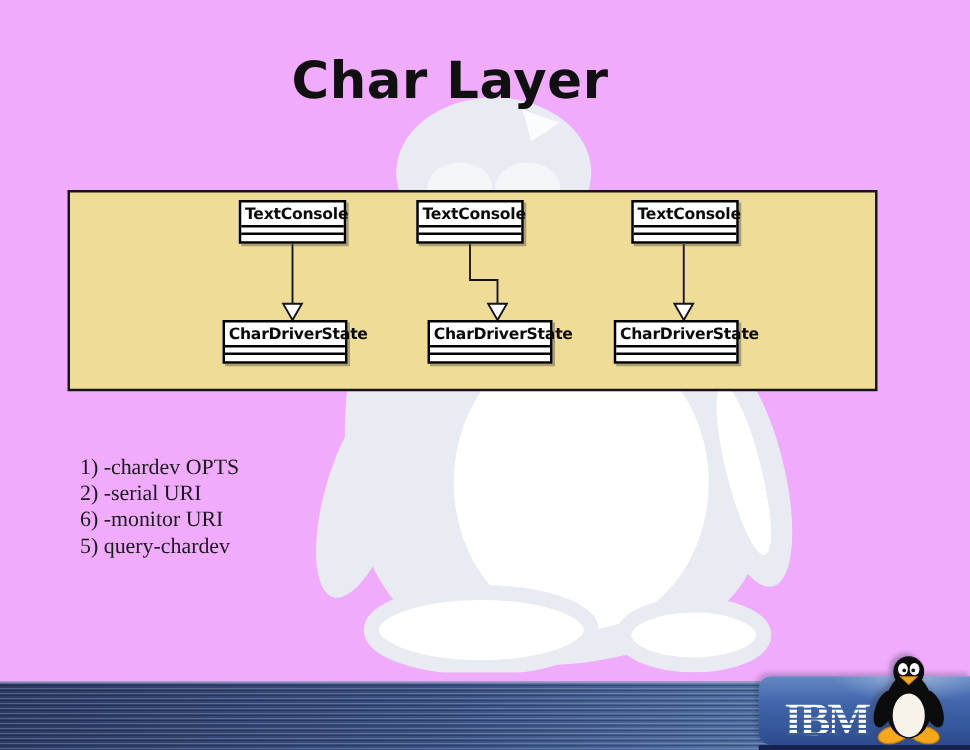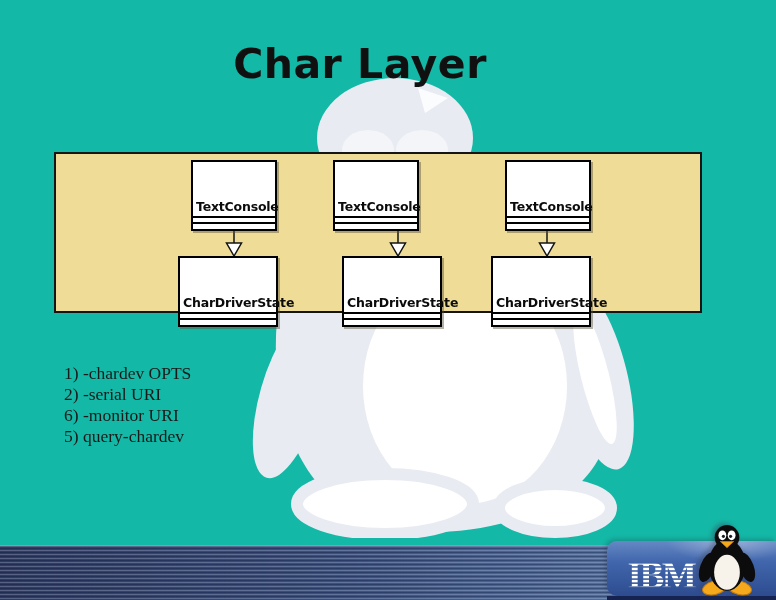--- a/index.html
+++ b/index.html
@@ -1,17 +1,17 @@
 <!DOCTYPE html>
 <html><head>
 <meta charset="utf-8">
 <style>
   html,body{margin:0;padding:0;background:#ffffff;}
   .slide{
-    position:relative;width:776px;height:600px;background:#14b8a6;
+    position:relative;width:776px;height:600px;background:#f0abfc;
     overflow:hidden;font-family:"DejaVu Sans",sans-serif;
   }
   
   .watermark{position:absolute;left:250px;top:76px;width:392px;height:462px;z-index:0;}
   
   .title{
     position:absolute;left:0;top:40px;width:720px;text-align:center;z-index:4;
     font-size:41px;font-weight:bold;color:#101010;letter-spacing:.5px;
   }
   
@@ -21,21 +21,20 @@
   }
   .arrows{position:absolute;left:0;top:0;width:776px;height:600px;z-index:2;pointer-events:none;}
   .uml-box{
     position:absolute;z-index:3;background:#ffffff;border:2px solid #000;
     box-shadow:2px 2px 0 rgba(90,85,60,.45);box-sizing:border-box;
   }
   .uml-box .t{
     font-size:12.5px;font-weight:bold;line-height:14px;text-align:center;
     padding:2px 3px;border-bottom:2px solid #000;letter-spacing:-.2px;color:#0b0b0b;
     white-space:nowrap;
-    margin-top:36px;
   }
   .uml-box .s1{height:4px;border-bottom:2px solid #000;}
   .uml-box .s2{height:5px;}
   .tc{width:86px;top:160px;}
   .cd{width:100px;top:256px;}
   
   .note{
     position:absolute;z-index:4;font-family:"Liberation Serif",serif;
     font-size:17.5px;color:#1a1a1a;list-style:none;margin:12px;padding:0;
   }

